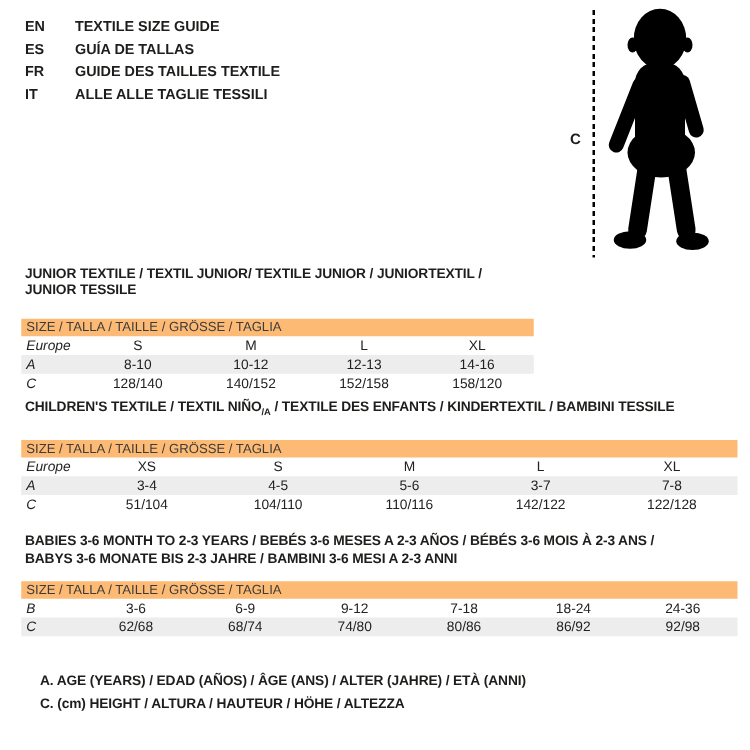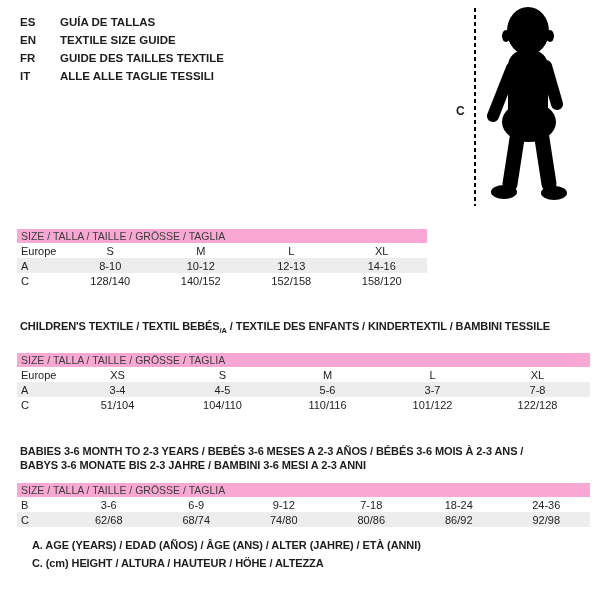--- a/index.html
+++ b/index.html
@@ -19,52 +19,52 @@
     position:absolute; left:474px; top:8px; width:2px; height:198px;
     background:repeating-linear-gradient(to bottom, #000 0 4px, transparent 4px 7px);
   }
   .height-label { position:absolute; left:456px; top:104px; font-size:12px; font-weight:bold; }
   .silhouette { position:absolute; left:484px; top:6px; }
 
   
   .table-block { position:absolute; left:17px; }
   #t1 { top:213px; width:410px; }
   #t2 { top:320px; width:573px; }
-  #t3 { top:426px; width:573px;margin-top:18px; }
+  #t3 { top:426px; width:573px; }
   .tbl-title { font-weight:bold; font-size:11px; line-height:13px; padding-left:3px; letter-spacing:-0.1px; }
   #t3 .tbl-title { line-height:14px; }
   .tbl-title .sub { font-size:7.5px; vertical-align:sub; }
   .size-bar {
-    background:#f9a8d4; height:14px; line-height:14px;
+    background:#fdba74; height:14px; line-height:14px;
     font-size:10.5px; color:#3c3c3c; padding-left:4px; letter-spacing:0;
   }
   #t1 .size-bar, #t2 .size-bar { margin-top:16px; }
   #t3 .size-bar { margin-top:11px; }
   .trow { display:flex; height:15px; align-items:center; font-size:11px; color:#222; }
   .trow.shaded { background:#ededed; }
-  .tlabel { width:48px; padding-left:4px; }
+  .tlabel { width:48px; padding-left:4px;font-style:italic; }
   .tcell { flex:1; text-align:center; }
 
   
   .footnotes { position:absolute; left:32px; top:536px; }
   .footnote { height:18px; line-height:18px; font-weight:bold; font-size:11px; letter-spacing:-0.1px; }
 </style>
 </head>
 <body>
 
 <div class="page">
 
   <div class="lang-header">
     <div class="lang-row">
+      <span class="lang-code">EN</span>
+      <span class="lang-title">TEXTILE SIZE GUIDE</span>
+    </div>
+    <div class="lang-row">
       <span class="lang-code">ES</span>
       <span class="lang-title">GUÍA DE TALLAS</span>
-    </div>
-    <div class="lang-row">
-      <span class="lang-code">EN</span>
-      <span class="lang-title">TEXTILE SIZE GUIDE</span>
     </div>
     <div class="lang-row">
       <span class="lang-code">FR</span>
       <span class="lang-title">GUIDE DES TAILLES TEXTILE</span>
     </div>
     <div class="lang-row">
       <span class="lang-code">IT</span>
       <span class="lang-title">ALLE ALLE TAGLIE TESSILI</span>
     </div>
   </div>
@@ -83,20 +83,21 @@
     </g>
     <g stroke="#000" fill="none" stroke-linecap="round">
       <line x1="28" y1="62" x2="9" y2="110" stroke-width="12"></line>
       <line x1="62" y1="60" x2="73" y2="98" stroke-width="12"></line>
       <line x1="34" y1="126" x2="26" y2="178" stroke-width="15"></line>
       <line x1="57" y1="126" x2="65" y2="178" stroke-width="15"></line>
     </g>
   </svg>
 
   <div class="table-block" id="t1">
+    <div class="tbl-title">JUNIOR TEXTILE / TEXTIL JUNIOR/ TEXTILE JUNIOR / JUNIORTEXTIL / JUNIOR TESSILE</div>
     <div class="size-bar">SIZE / TALLA / TAILLE / GRÖSSE / TAGLIA</div>
     <div class="trows">
         <div class="trow">
           <div class="tlabel">Europe</div>
           <div class="tcell">S</div>
           <div class="tcell">M</div>
           <div class="tcell">L</div>
           <div class="tcell">XL</div>
         </div>
         <div class="trow shaded">
@@ -110,21 +111,21 @@
           <div class="tlabel">C</div>
           <div class="tcell">128/140</div>
           <div class="tcell">140/152</div>
           <div class="tcell">152/158</div>
           <div class="tcell">158/120</div>
         </div>
       </div>
   </div>
 
   <div class="table-block" id="t2">
-    <div class="tbl-title"><span>CHILDREN'S TEXTILE / TEXTIL BEBÉS</span><span class="sub">/A</span><span> / TEXTILE DES ENFANTS / KINDERTEXTIL / BAMBINI TESSILE</span></div>
+    <div class="tbl-title"><span>CHILDREN'S TEXTILE / TEXTIL NIÑO</span><span class="sub">/A</span><span> / TEXTILE DES ENFANTS / KINDERTEXTIL / BAMBINI TESSILE</span></div>
     <div class="size-bar">SIZE / TALLA / TAILLE / GRÖSSE / TAGLIA</div>
     <div class="trows">
         <div class="trow">
           <div class="tlabel">Europe</div>
           <div class="tcell">XS</div>
           <div class="tcell">S</div>
           <div class="tcell">M</div>
           <div class="tcell">L</div>
           <div class="tcell">XL</div>
         </div>
@@ -134,21 +135,21 @@
           <div class="tcell">4-5</div>
           <div class="tcell">5-6</div>
           <div class="tcell">3-7</div>
           <div class="tcell">7-8</div>
         </div>
         <div class="trow">
           <div class="tlabel">C</div>
           <div class="tcell">51/104</div>
           <div class="tcell">104/110</div>
           <div class="tcell">110/116</div>
-          <div class="tcell">101/122</div>
+          <div class="tcell">142/122</div>
           <div class="tcell">122/128</div>
         </div>
       </div>
   </div>
 
   <div class="table-block" id="t3">
     <div class="tbl-title">
       <div>BABIES 3-6 MONTH TO 2-3 YEARS / BEBÉS 3-6 MESES A 2-3 AÑOS / BÉBÉS 3-6 MOIS À 2-3 ANS /</div>
       <div>BABYS 3-6 MONATE BIS 2-3 JAHRE / BAMBINI 3-6 MESI A 2-3 ANNI</div>
     </div>

